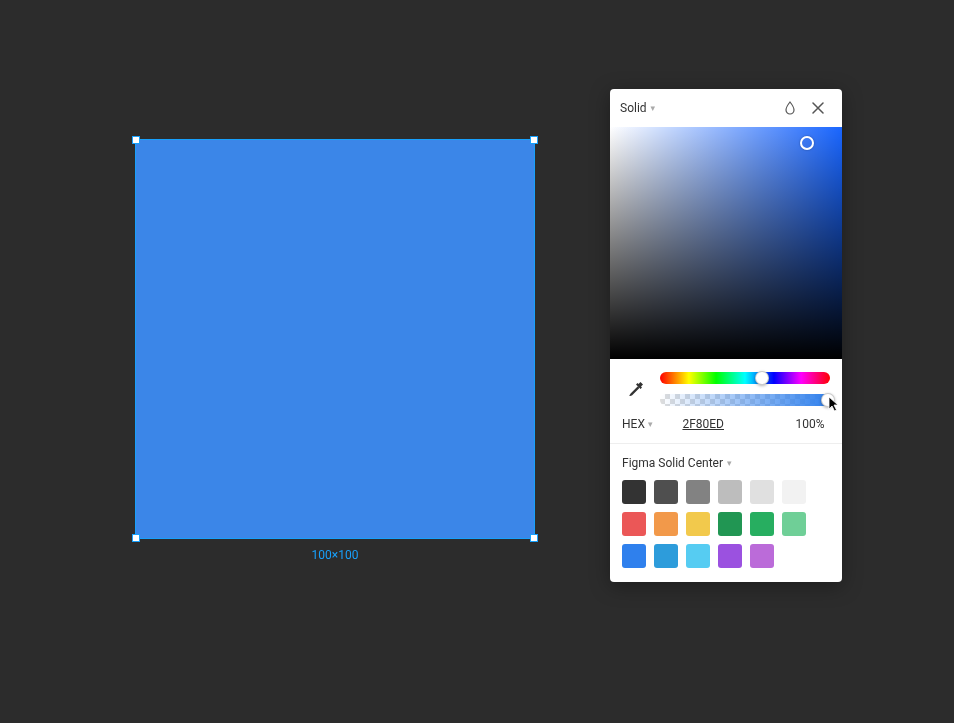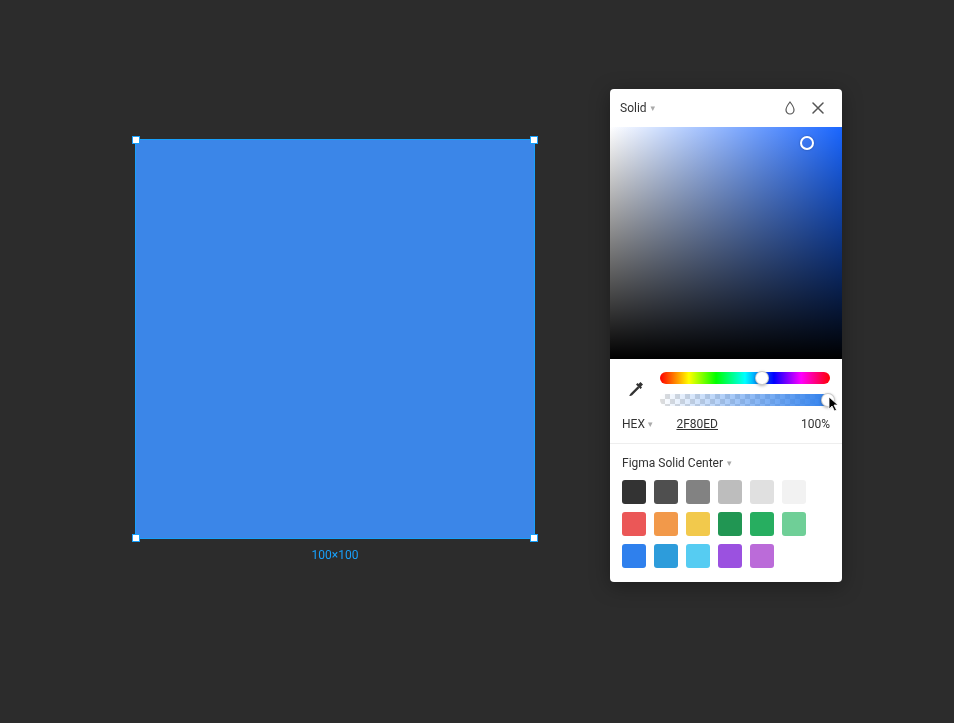--- a/index.html
+++ b/index.html
@@ -162,39 +162,40 @@
     .cursor-arrow {
       position: absolute;
       width: 14px;
       height: 18px;
       pointer-events: none;
     }
 
     .value-row {
       display: flex;
       align-items: center;
+      gap: 6px;
       padding: 2px 12px 12px 12px;
       font-size: 12px;
       color: #333;
     }
     .color-model {
       display: flex;
       align-items: center;
       gap: 3px;
       cursor: pointer;
     }
     .hex-value {
       flex: 1;
       text-align: left;
       padding-left: 24px;
       text-decoration: underline;
     }
     .opacity-value {
       width: 40px;
-      text-align: right;
+      text-align: center;
     }
 
     .divider {
       height: 1px;
       background: #eee;
     }
 
     .library-row {
       display: flex;
       align-items: center;

